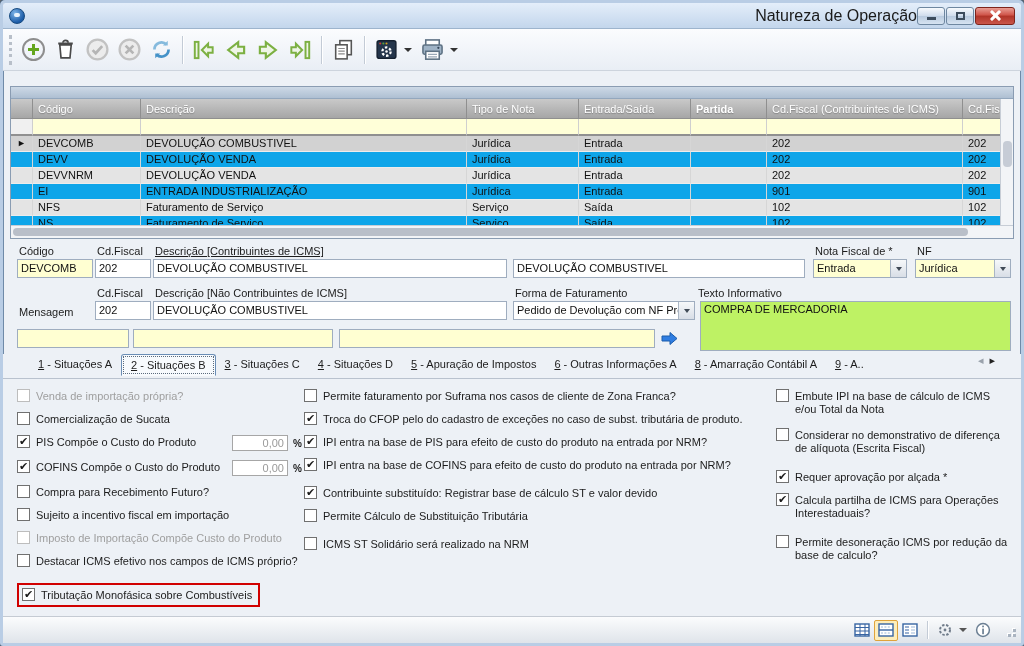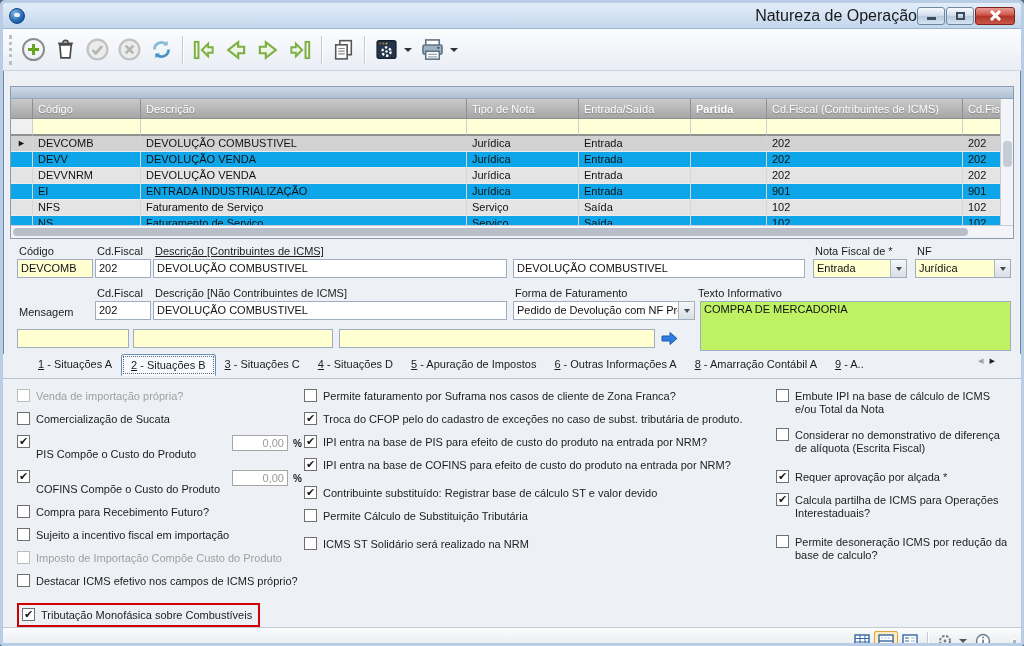--- a/index.html
+++ b/index.html
@@ -80,21 +80,21 @@
   .col-mid { width:468px; flex:none; }
   .col-right { flex:1; padding-left:4px; }
   .cb { display:flex; align-items:flex-start; margin-bottom:9px; font-size:11px; color:#1c1c1c; line-height:13px; }
   .cb .box { width:13px; height:13px; flex:none; border:1px solid #707070; background:#fff; margin-right:6px; font-size:11px; line-height:11px; text-align:center; color:#1a1a1a; }
   .cb.disabled { color:#9f9f9f; }
   .cb.disabled .box { border-color:#bdbdbd; }
   .cb .lbl { padding-top:1px; }
   .cb .lblw { padding-top:1px; }
   .numfield { width:56px; height:16px; border:1px solid #a6a6a6; background:#fff; color:#9a9a9a; font-size:11px; text-align:right; padding:1px 3px 0 12px; margin-left:4px; flex:none; }
   .pct { font-size:10px; font-weight:bold; margin-left:5px; padding-top:2px; }
-  .fixw { width:192px; flex:none;margin-top:12px; }
+  .fixw { width:192px; flex:none; }
   .redbox { display:inline-flex; border:2px solid #d10000; padding:3px 6px 3px 3px; margin-top:6px; }
   .redbox .cb { margin-bottom:0; }
   .mb-lg { margin-bottom:12px; } .mb-xl { margin-bottom:15px; } .mt-md { margin-top:14px; }
   
   .statusbar { height:27px; flex:none; border-top:1px solid #c5cbd3; background:linear-gradient(#fbfcfd,#dfe4ea);
     display:flex; align-items:center; justify-content:flex-end; padding:0 4px; }
   .vbtn { width:24px; height:21px; display:flex; align-items:center; justify-content:center; border:1px solid transparent; border-radius:2px; }
   .vbtn.active { border-color:#dfa33b; background:#fdeebc; }
   .sb-sep { width:1px; height:18px; background:#c3cbd6; margin:0 5px; box-shadow:1px 0 0 #fff; }
   .sb-grip { width:14px; height:16px; margin-left:8px; position:relative; }

